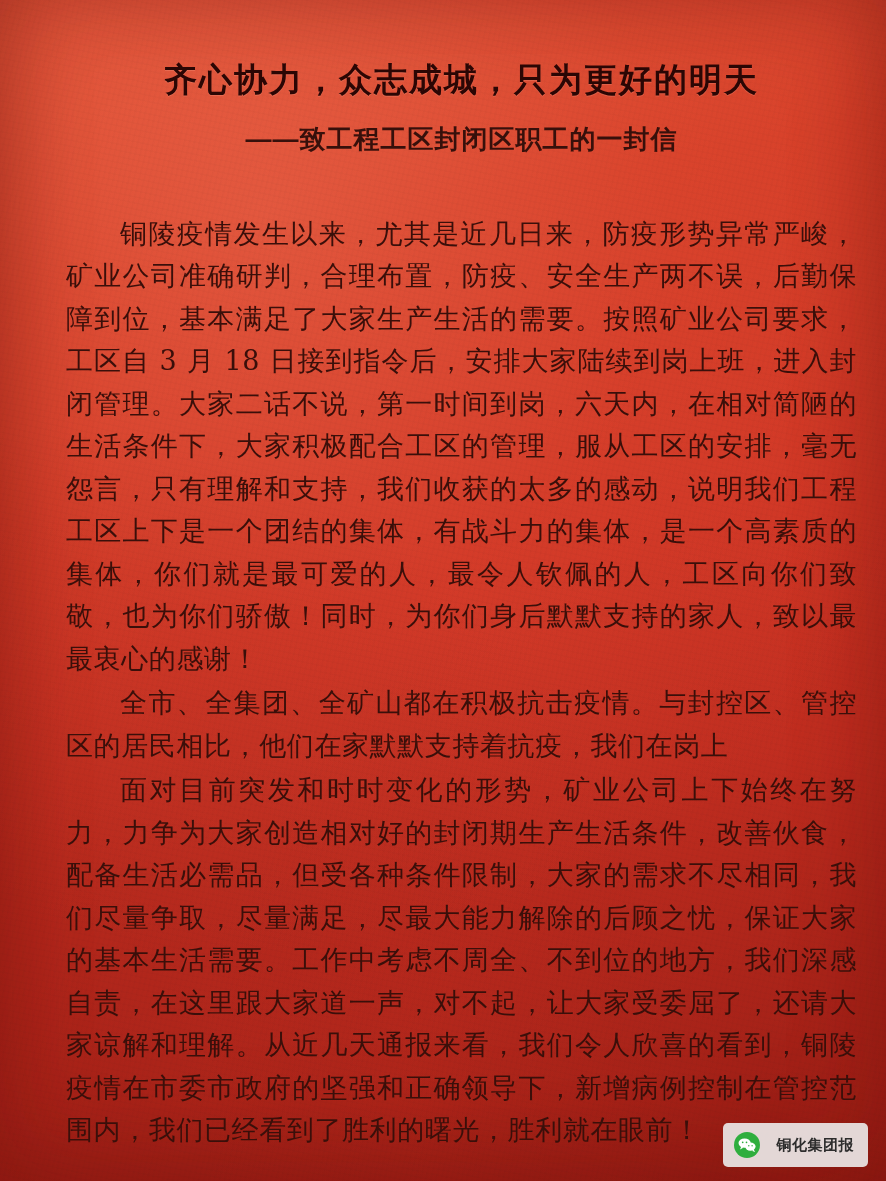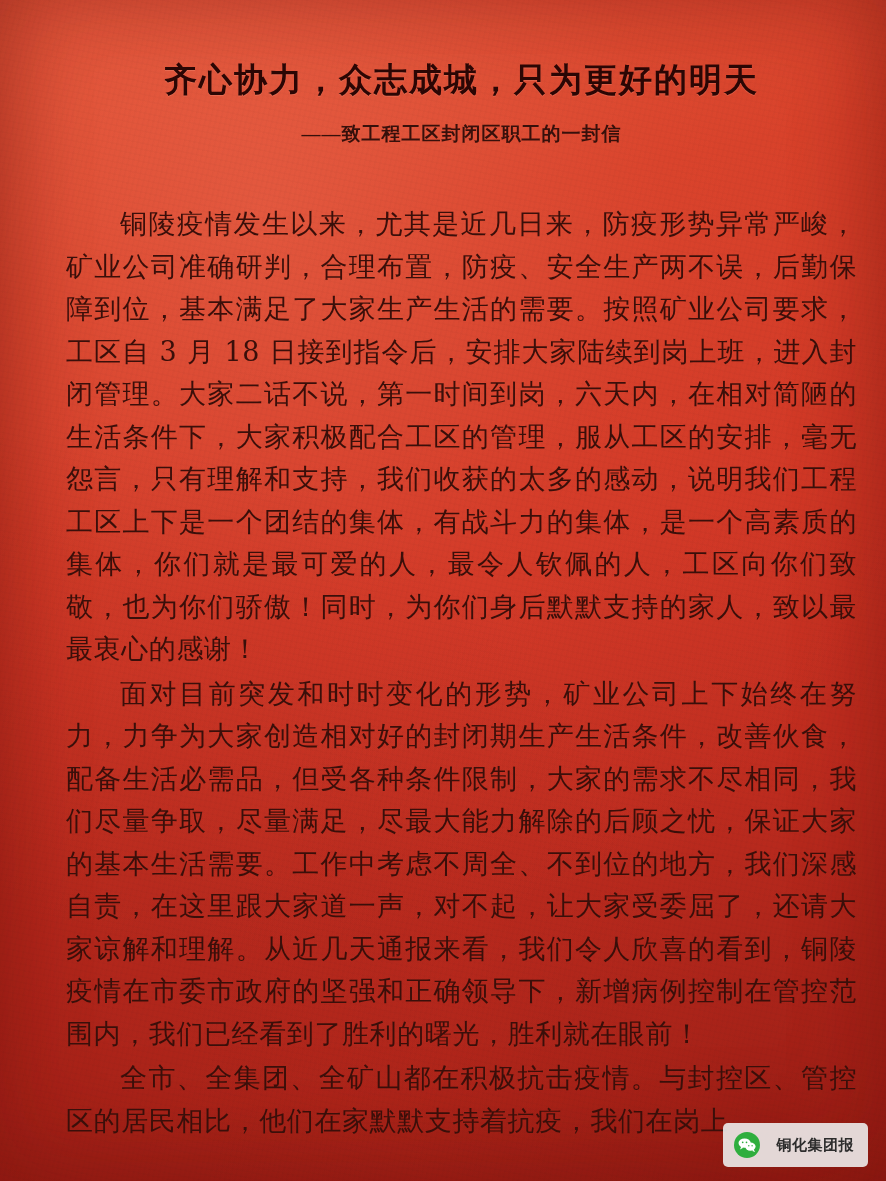--- a/index.html
+++ b/index.html
@@ -57,22 +57,22 @@
     font-family: "DejaVu Serif", "Liberation Serif", serif;
     font-size: 33px;
     font-weight: 700;
     letter-spacing: 2px;
     color: #2b0604;
     margin: 16px 0 0 0;
     line-height: 1.35;
     text-shadow: 0 1px 0 rgba(255,180,160,0.22);
   }
   .doc-subtitle {
-    font-family: Liberation Serif, serif;
-    font-size: 19px;
+    font-family: Liberation Sans, sans-serif;
+    font-size: 26px;
     font-weight: 600;
     letter-spacing: 1px;
     color: #37100b;
     margin: 18px 0 0 0;
     line-height: 1.4;
   }
 
   .body-block {
     margin-top: 56px;
   }
@@ -127,22 +127,22 @@
 
   <div class="content">
 
     <div class="title-block">
       <h1 class="doc-title">齐心协力，众志成城，只为更好的明天</h1>
       <div class="doc-subtitle">——致工程工区封闭区职工的一封信</div>
     </div>
 
     <div class="body-block">
       <p class="para">铜陵疫情发生以来，尤其是近几日来，防疫形势异常严峻，矿业公司准确研判，合理布置，防疫、安全生产两不误，后勤保障到位，基本满足了大家生产生活的需要。按照矿业公司要求，工区自 3 月 18 日接到指令后，安排大家陆续到岗上班，进入封闭管理。大家二话不说，第一时间到岗，六天内，在相对简陋的生活条件下，大家积极配合工区的管理，服从工区的安排，毫无怨言，只有理解和支持，我们收获的太多的感动，说明我们工程工区上下是一个团结的集体，有战斗力的集体，是一个高素质的集体，你们就是最可爱的人，最令人钦佩的人，工区向你们致敬，也为你们骄傲！同时，为你们身后默默支持的家人，致以最最衷心的感谢！</p>
+      <p class="para">全市、全集团、全矿山都在积极抗击疫情。与封控区、管控区的居民相比，他们在家默默支持着抗疫，我们在岗上</p>
       <p class="para">面对目前突发和时时变化的形势，矿业公司上下始终在努力，力争为大家创造相对好的封闭期生产生活条件，改善伙食，配备生活必需品，但受各种条件限制，大家的需求不尽相同，我们尽量争取，尽量满足，尽最大能力解除的后顾之忧，保证大家的基本生活需要。工作中考虑不周全、不到位的地方，我们深感自责，在这里跟大家道一声，对不起，让大家受委屈了，还请大家谅解和理解。从近几天通报来看，我们令人欣喜的看到，铜陵疫情在市委市政府的坚强和正确领导下，新增病例控制在管控范围内，我们已经看到了胜利的曙光，胜利就在眼前！</p>
-      <p class="para">全市、全集团、全矿山都在积极抗击疫情。与封控区、管控区的居民相比，他们在家默默支持着抗疫，我们在岗上</p>
     </div>
 
   </div>
 
   <div class="watermark">
     <span class="wm-badge">
       <svg width="18" height="14" viewBox="0 0 18 14" aria-hidden="true">
         <ellipse cx="6.6" cy="5.1" rx="6.1" ry="4.7" fill="#ffffff"></ellipse>
         <polygon points="3.3,8.4 2.0,11.6 5.3,9.7" fill="#ffffff"></polygon>
         <ellipse cx="12.4" cy="8.6" rx="5.2" ry="4.1" fill="#ffffff"></ellipse>

